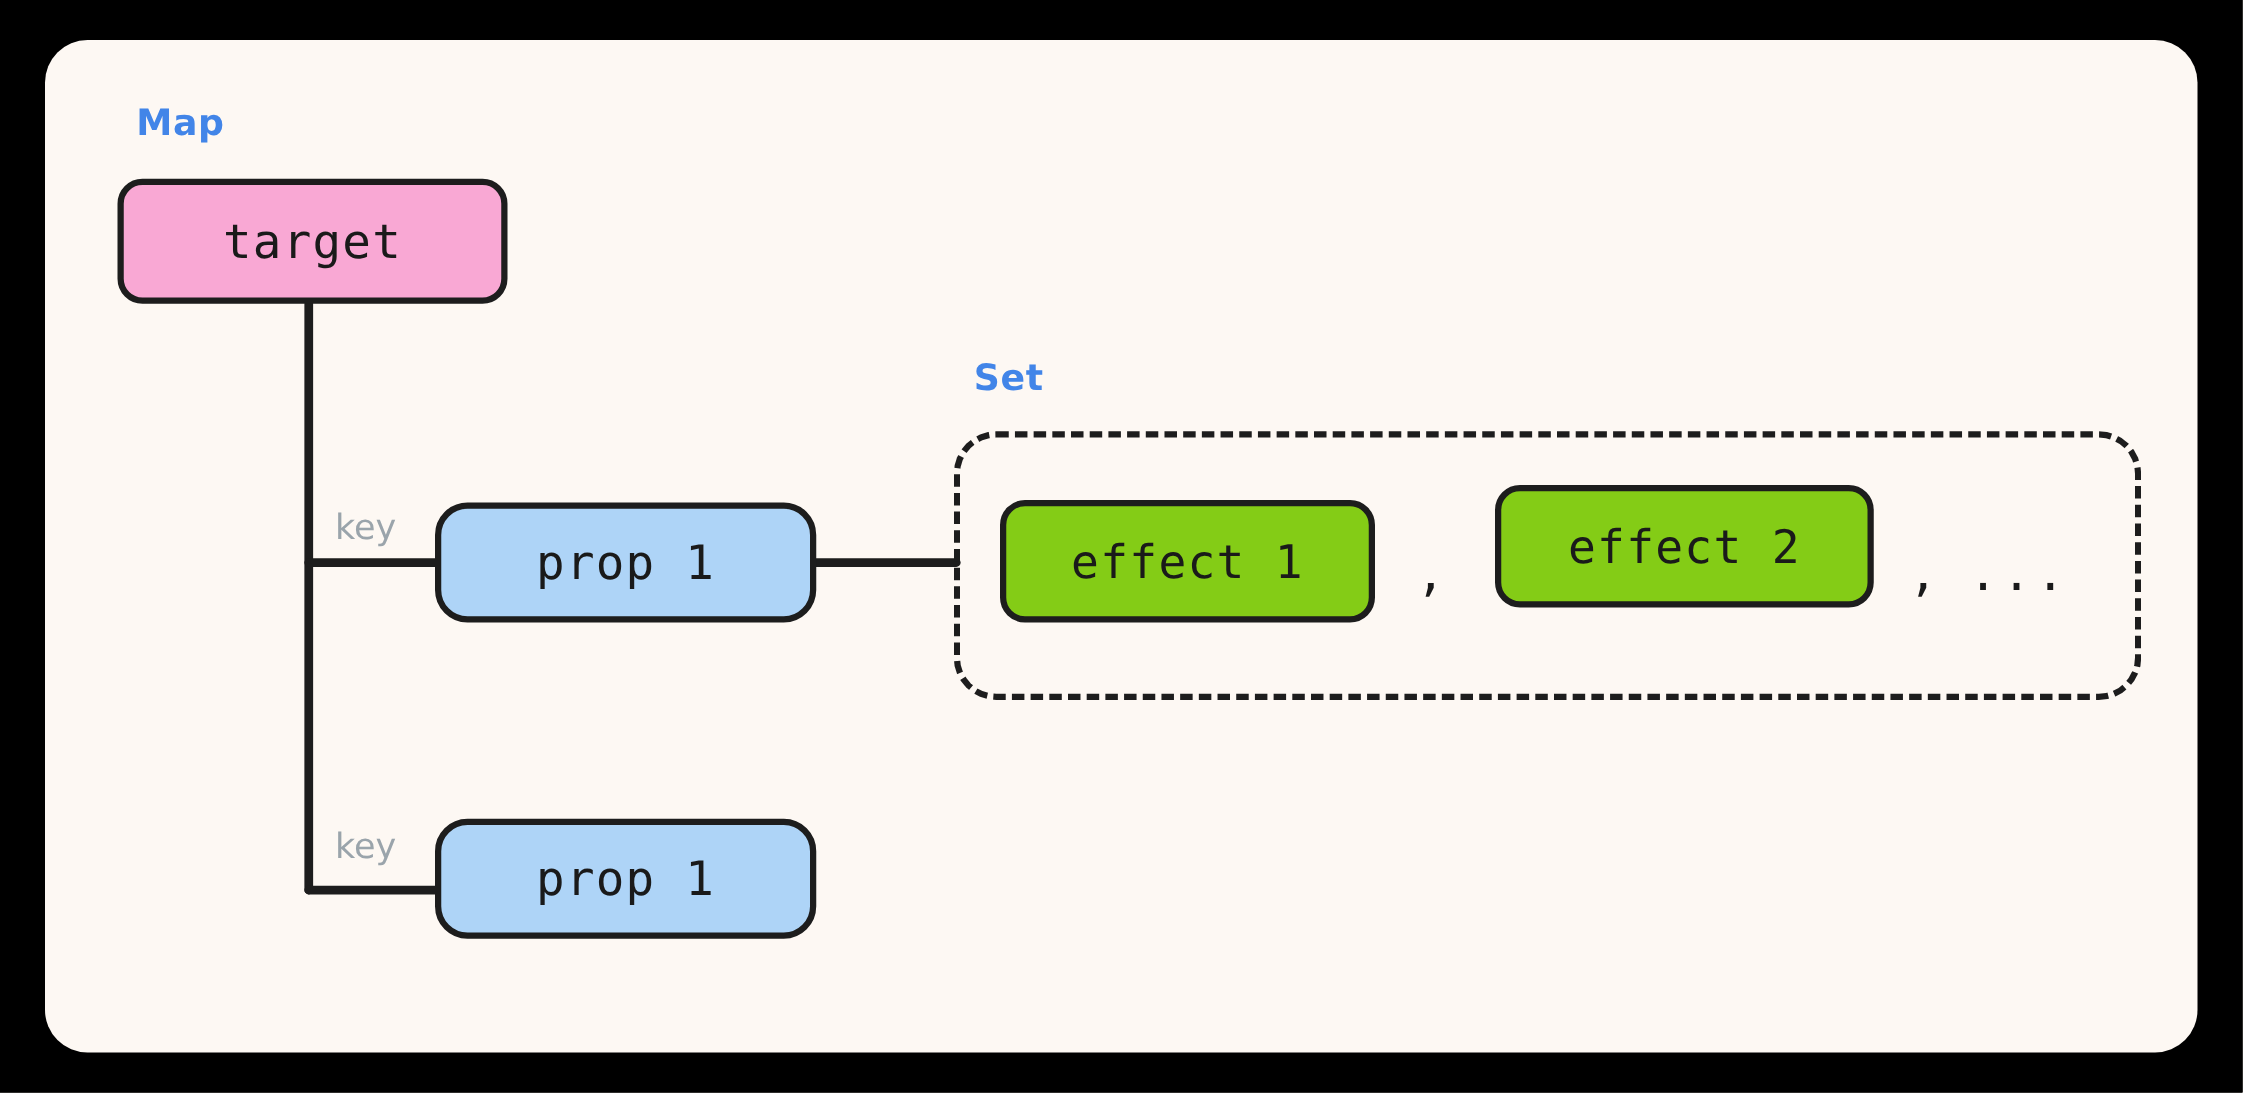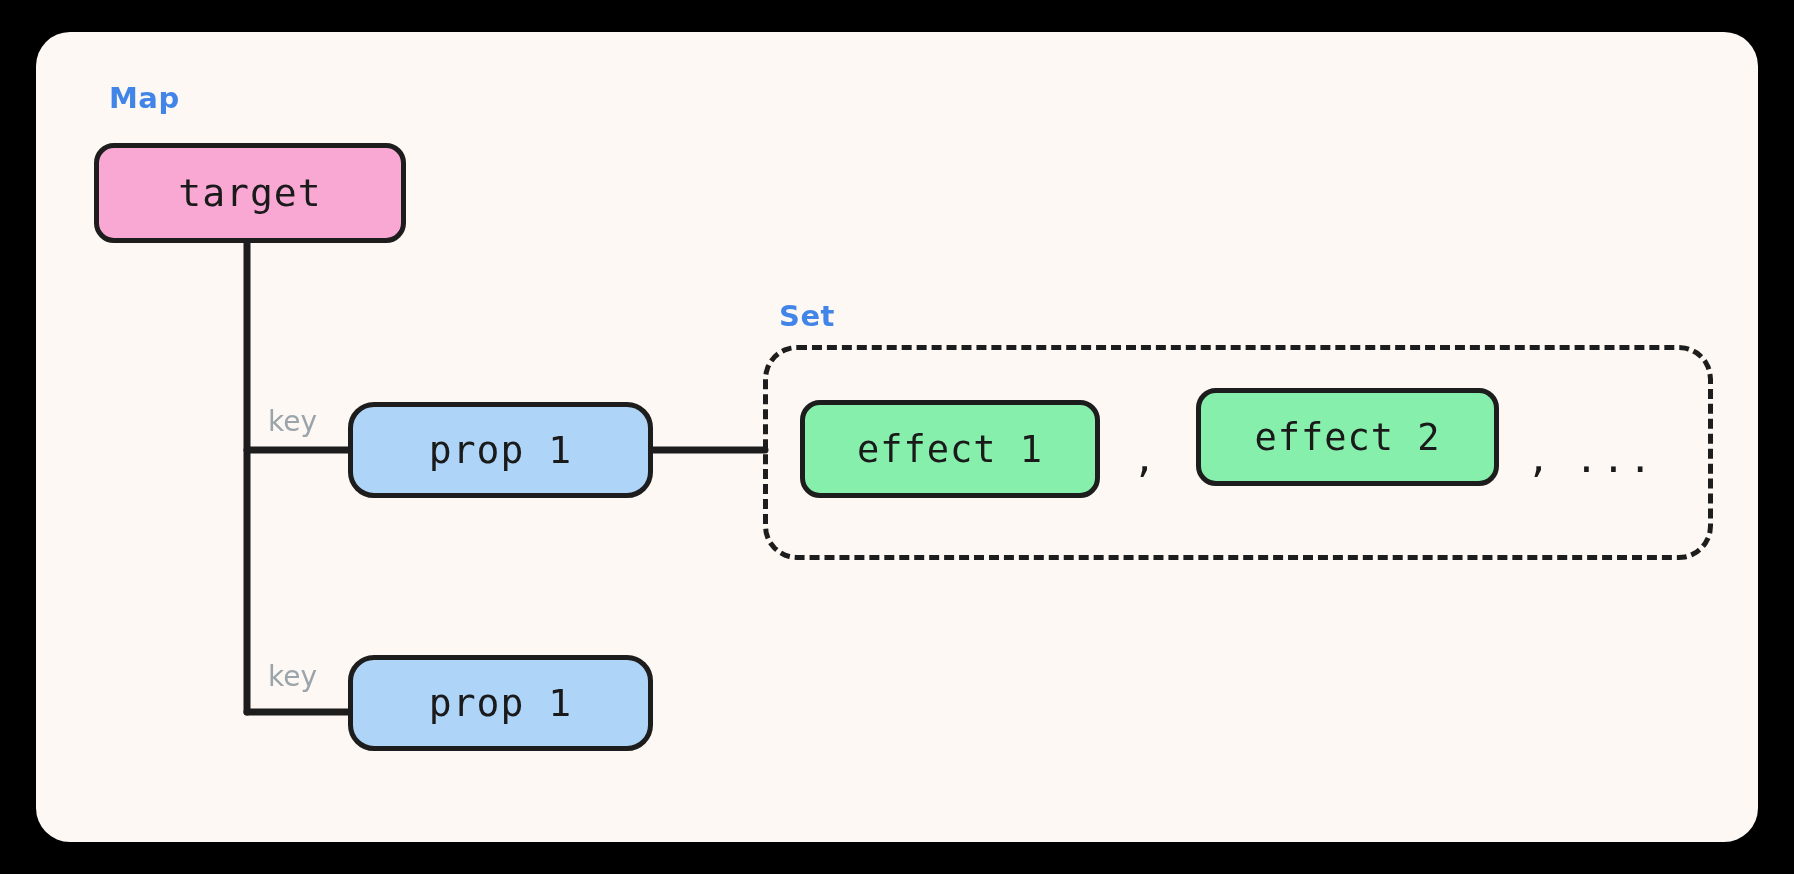--- a/index.html
+++ b/index.html
@@ -42,21 +42,21 @@
   .grp-label {
     position: absolute;
     color: #4285e8;
     font-family: "DejaVu Sans", sans-serif;
     font-size: 29px;
     font-weight: 600;
     letter-spacing: 0.5px;
     white-space: nowrap;
   }
   #label-map { left: 109px; top: 81px; }
-  #label-set { left: 779px; top: 299px; }
+  #label-set { left: 779px; top: 285px; }
 
   
   .key-label {
     position: absolute;
     color: #9aa4ab;
     font-family: "DejaVu Sans", sans-serif;
     font-size: 28px;
     font-weight: 400;
     white-space: nowrap;
   }
@@ -98,21 +98,21 @@
 
   #node-prop2 {
     left: 348px;
     top: 655px;
     width: 305px;
     height: 96px;
     background: #aed4f7;
   }
 
   .effect-node {
-    background: #86efac;
+    background: #84cc16;
     border-radius: 20px;
     height: 98px;
     font-size: 37px;
   }
   #node-effect1 { left: 800px; top: 400px; width: 300px; }
   #node-effect2 { left: 1196px; top: 388px; width: 303px; }
 
   
   #set-container {
     position: absolute;

